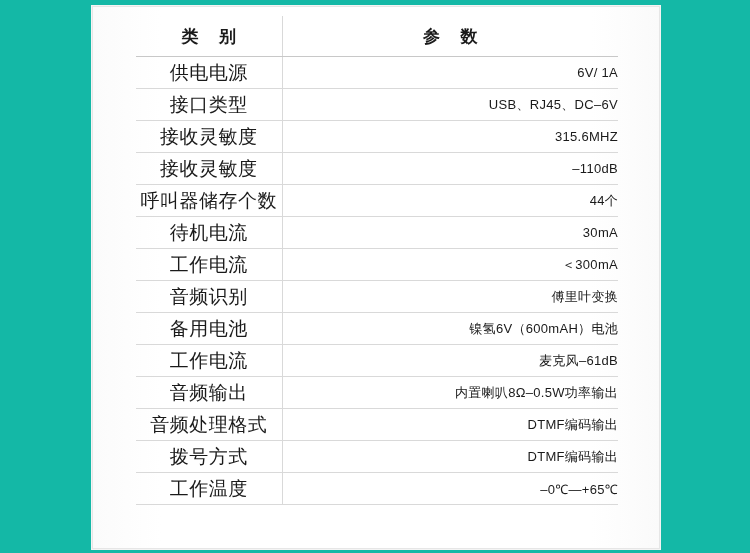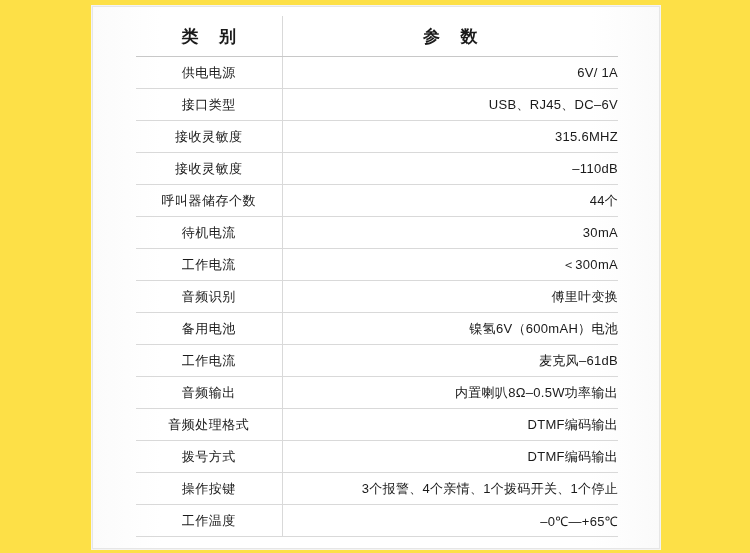--- a/index.html
+++ b/index.html
@@ -10,21 +10,21 @@
     width: 750px;
     height: 553px;
     background: #ffffff;
     font-family: "Liberation Sans", sans-serif;
     overflow: hidden;
   }
   .page {
     position: relative;
     width: 750px;
     height: 553px;
-    background: #fde047;
+    background: #14b8a6;
   }
   
   .frame {
     position: absolute;
     left: 92px;
     top: 6px;
     width: 566px;
     height: 541px;
     background: #fdfdfd;
     border: 1px solid #e6e6e6;
@@ -67,21 +67,21 @@
     height: 40px;
     font-size: 17px;
     color: #1a1a1a;
     font-weight: bold;
     text-align: center;
     letter-spacing: 8px;
     text-indent: 8px;
   }
   .cell-l {
     height: 31px;
-    font-size: 13px;
+    font-size: 19px;
     color: #1a1a1a;
     text-align: center;
     letter-spacing: 0.5px;
   }
   .cell-r {
     height: 31px;
     font-size: 13px;
     color: #1a1a1a;
     text-align: right;
     padding-left: 10px !important;
@@ -157,24 +157,20 @@
           <td class="cell-r">内置喇叭8Ω–0.5W功率输出</td>
         </tr>
         <tr>
           <td class="cell-l">音频处理格式</td>
           <td class="cell-r">DTMF编码输出</td>
         </tr>
         <tr>
           <td class="cell-l">拨号方式</td>
           <td class="cell-r">DTMF编码输出</td>
         </tr>
-        <tr>
-          <td class="cell-l">操作按键</td>
-          <td class="cell-r">3个报警、4个亲情、1个拨码开关、1个停止</td>
-        </tr>
         <tr class="last">
           <td class="cell-l">工作温度</td>
           <td class="cell-r">–0℃—+65℃</td>
         </tr>
       </tbody>
     </table>
   </div>
 </div>
 
 </body></html>

